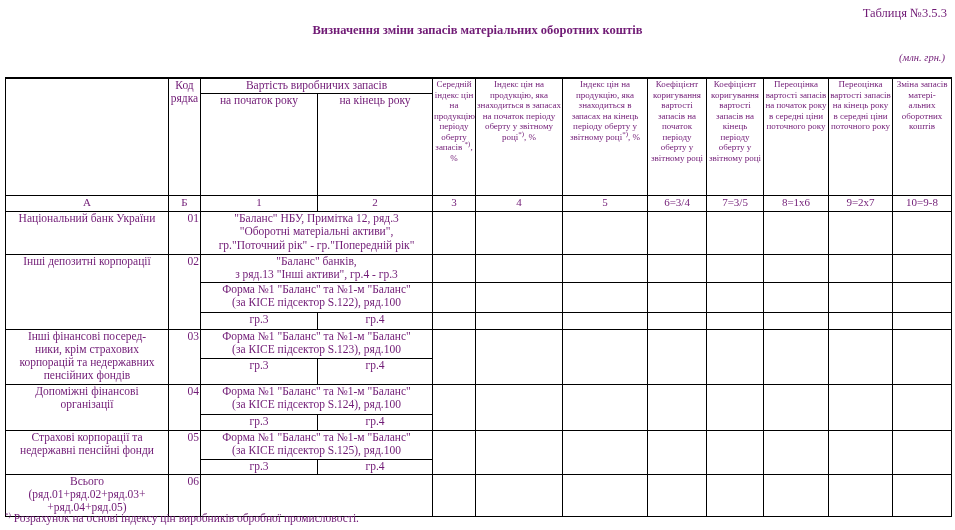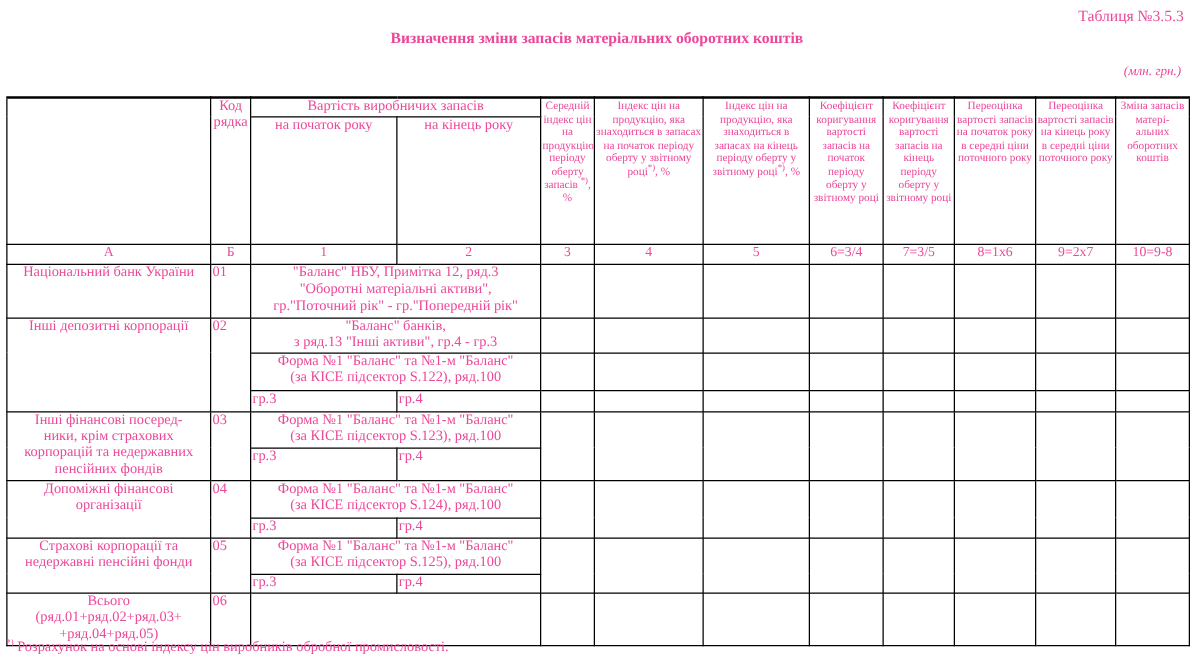--- a/index.html
+++ b/index.html
@@ -1,21 +1,21 @@
 <!DOCTYPE html>
 <html><head>
 <meta charset="utf-8">
 <style>
   html,body{margin:0;padding:0;background:#fff;}
   .page{
     position:relative;
     width:955px;height:530px;
     background:#ffffff;
     font-family:"Liberation Serif","DejaVu Serif",serif;
-    color:#ec4899;
+    color:#701a75;
     overflow:hidden;
   }
   .table-label{
     position:absolute;top:6px;right:8px;
     font-size:12.5px;
   }
   .title{
     position:absolute;top:22px;left:0;width:100%;
     text-align:center;font-weight:bold;font-size:12.5px;line-height:16px;
   }
@@ -34,23 +34,23 @@
     border:1px solid #000;
     padding:0 1px;
     vertical-align:top;
     font-weight:normal;
     overflow:hidden;
   }
   .hsm{font-size:9px;line-height:10.5px;text-align:center;padding-top:1px;}
   .hbig{font-size:11.5px;line-height:13px;text-align:center;}
   .nums td{font-size:11px;line-height:13px;text-align:center;border-bottom:2px solid #000;}
   .name{font-size:11.5px;line-height:13px;text-align:center;padding:0 2px;white-space:pre-line;}
-  .code{font-size:11.5px;line-height:13px;text-align:left;margin-left:40px;}
+  .code{font-size:11.5px;line-height:13px;text-align:right;margin-left:40px;}
   .src{font-size:11.5px;line-height:13.5px;text-align:center;white-space:pre-line;}
-  .gr{font-size:11.5px;line-height:13px;text-align:left;}
+  .gr{font-size:11.5px;line-height:13px;text-align:center;}
   .bold{font-weight:bold;}
   sup{font-size:7px;line-height:0;}
   .footnote{
     position:absolute;top:512px;left:5px;
     font-size:11.5px;
   }
 </style>
 </head>
 <body>
 

